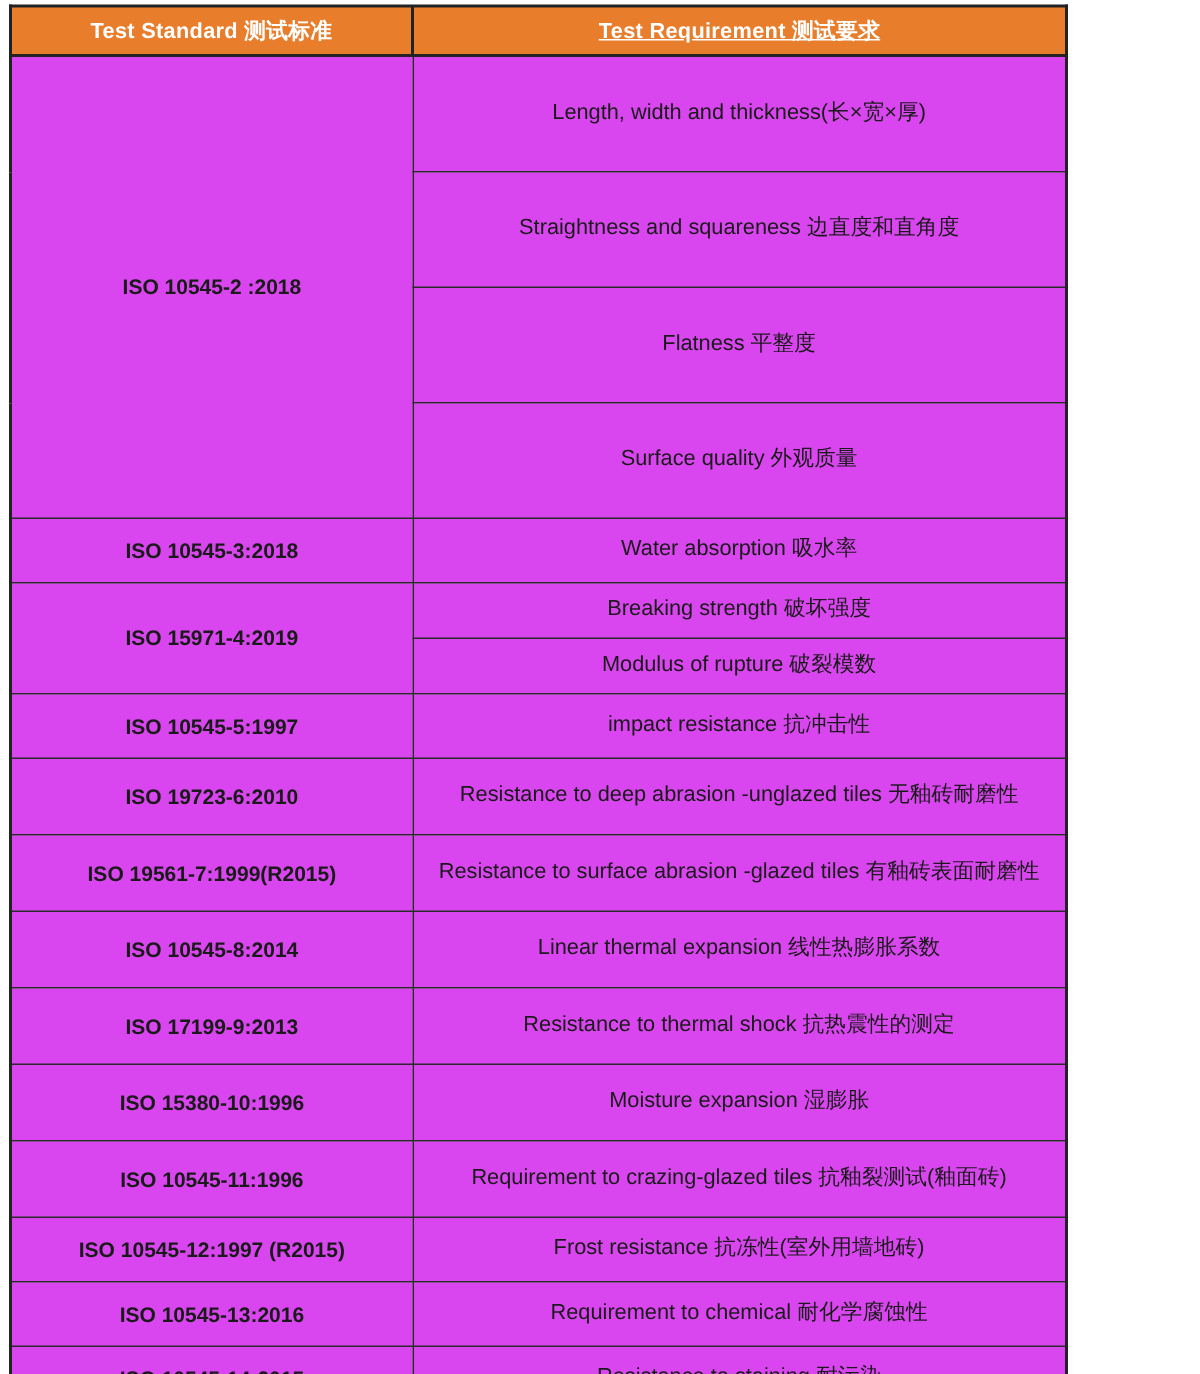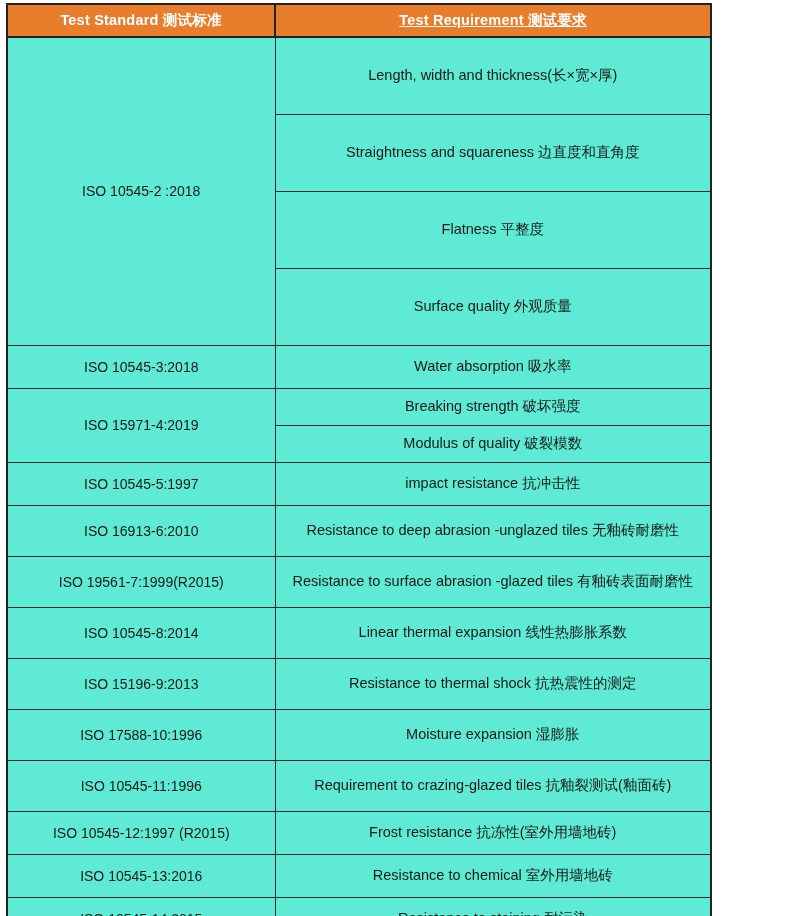--- a/index.html
+++ b/index.html
@@ -49,26 +49,27 @@
   th.header-cell:first-child { border-left: none; }
   th.header-cell:last-child { border-right: none; text-decoration: underline; }
 
   td.cell {
     text-align: center;
     vertical-align: middle;
     font-size: 14.5px;
     padding: 3px 6px;
     border: 1.6px solid #2a2a2a;
     line-height: 1.35;
-    background: #5eead4;
+    background: #d946ef;
     white-space: nowrap;
   }
 
   td.standard-cell {
     font-size: 14px;
+    font-weight: bold;
   }
 
   td.requirement-cell {
     font-size: 14.5px;
   }
 
   
   tr.tall-row td.cell { height: 70px; }
   tr.normal-row td.cell { height: 36px; }
   tr.medium-row td.cell { height: 44px; }
@@ -105,57 +106,57 @@
         </tr>
         <tr class="normal-row">
           <td class="cell standard-cell">ISO 10545-3:2018</td>
           <td class="cell requirement-cell">Water absorption 吸水率</td>
         </tr>
         <tr class="compact-row">
           <td class="cell standard-cell" rowspan="2">ISO 15971-4:2019</td>
           <td class="cell requirement-cell">Breaking strength 破坏强度</td>
         </tr>
         <tr class="compact-row">
-          <td class="cell requirement-cell">Modulus of quality 破裂模数</td>
+          <td class="cell requirement-cell">Modulus of rupture 破裂模数</td>
         </tr>
         <tr class="normal-row">
           <td class="cell standard-cell">ISO 10545-5:1997</td>
           <td class="cell requirement-cell">impact resistance 抗冲击性</td>
         </tr>
         <tr class="medium-row">
-          <td class="cell standard-cell">ISO 16913-6:2010</td>
+          <td class="cell standard-cell">ISO 19723-6:2010</td>
           <td class="cell requirement-cell">Resistance to deep abrasion -unglazed tiles 无釉砖耐磨性</td>
         </tr>
         <tr class="medium-row">
           <td class="cell standard-cell">ISO 19561-7:1999(R2015)</td>
           <td class="cell requirement-cell">Resistance to surface abrasion -glazed tiles 有釉砖表面耐磨性</td>
         </tr>
         <tr class="medium-row">
           <td class="cell standard-cell">ISO 10545-8:2014</td>
           <td class="cell requirement-cell">Linear thermal expansion 线性热膨胀系数</td>
         </tr>
         <tr class="medium-row">
-          <td class="cell standard-cell">ISO 15196-9:2013</td>
+          <td class="cell standard-cell">ISO 17199-9:2013</td>
           <td class="cell requirement-cell">Resistance to thermal shock 抗热震性的测定</td>
         </tr>
         <tr class="medium-row">
-          <td class="cell standard-cell">ISO 17588-10:1996</td>
+          <td class="cell standard-cell">ISO 15380-10:1996</td>
           <td class="cell requirement-cell">Moisture expansion 湿膨胀</td>
         </tr>
         <tr class="medium-row">
           <td class="cell standard-cell">ISO 10545-11:1996</td>
           <td class="cell requirement-cell">Requirement to crazing-glazed tiles 抗釉裂测试(釉面砖)</td>
         </tr>
         <tr class="normal-row">
           <td class="cell standard-cell">ISO 10545-12:1997 (R2015)</td>
           <td class="cell requirement-cell">Frost resistance 抗冻性(室外用墙地砖)</td>
         </tr>
         <tr class="normal-row">
           <td class="cell standard-cell">ISO 10545-13:2016</td>
-          <td class="cell requirement-cell">Resistance to chemical 室外用墙地砖</td>
+          <td class="cell requirement-cell">Requirement to chemical 耐化学腐蚀性</td>
         </tr>
         <tr class="normal-row">
           <td class="cell standard-cell">ISO 10545-14:2015</td>
           <td class="cell requirement-cell">Resistance to staining 耐污染</td>
         </tr>
       </tbody>
   </table>
 </div>
 
 </body></html>

